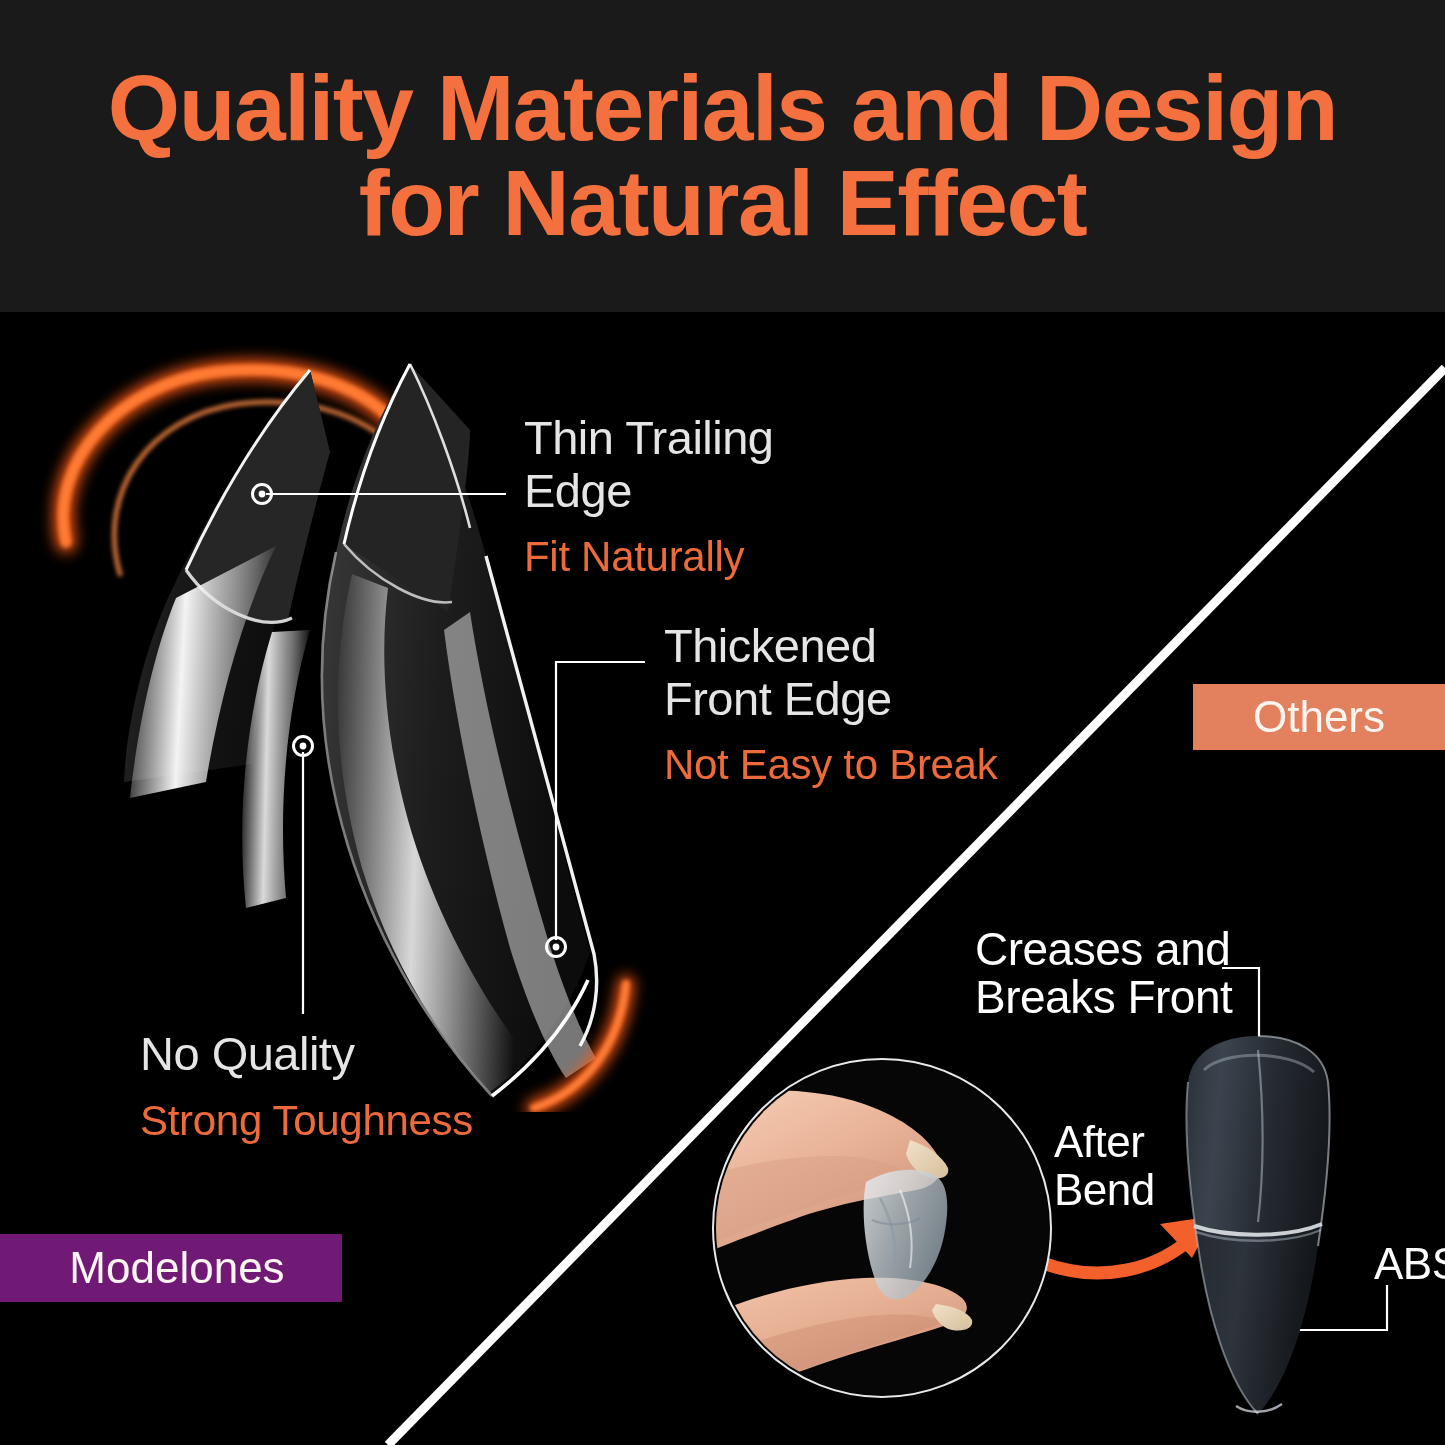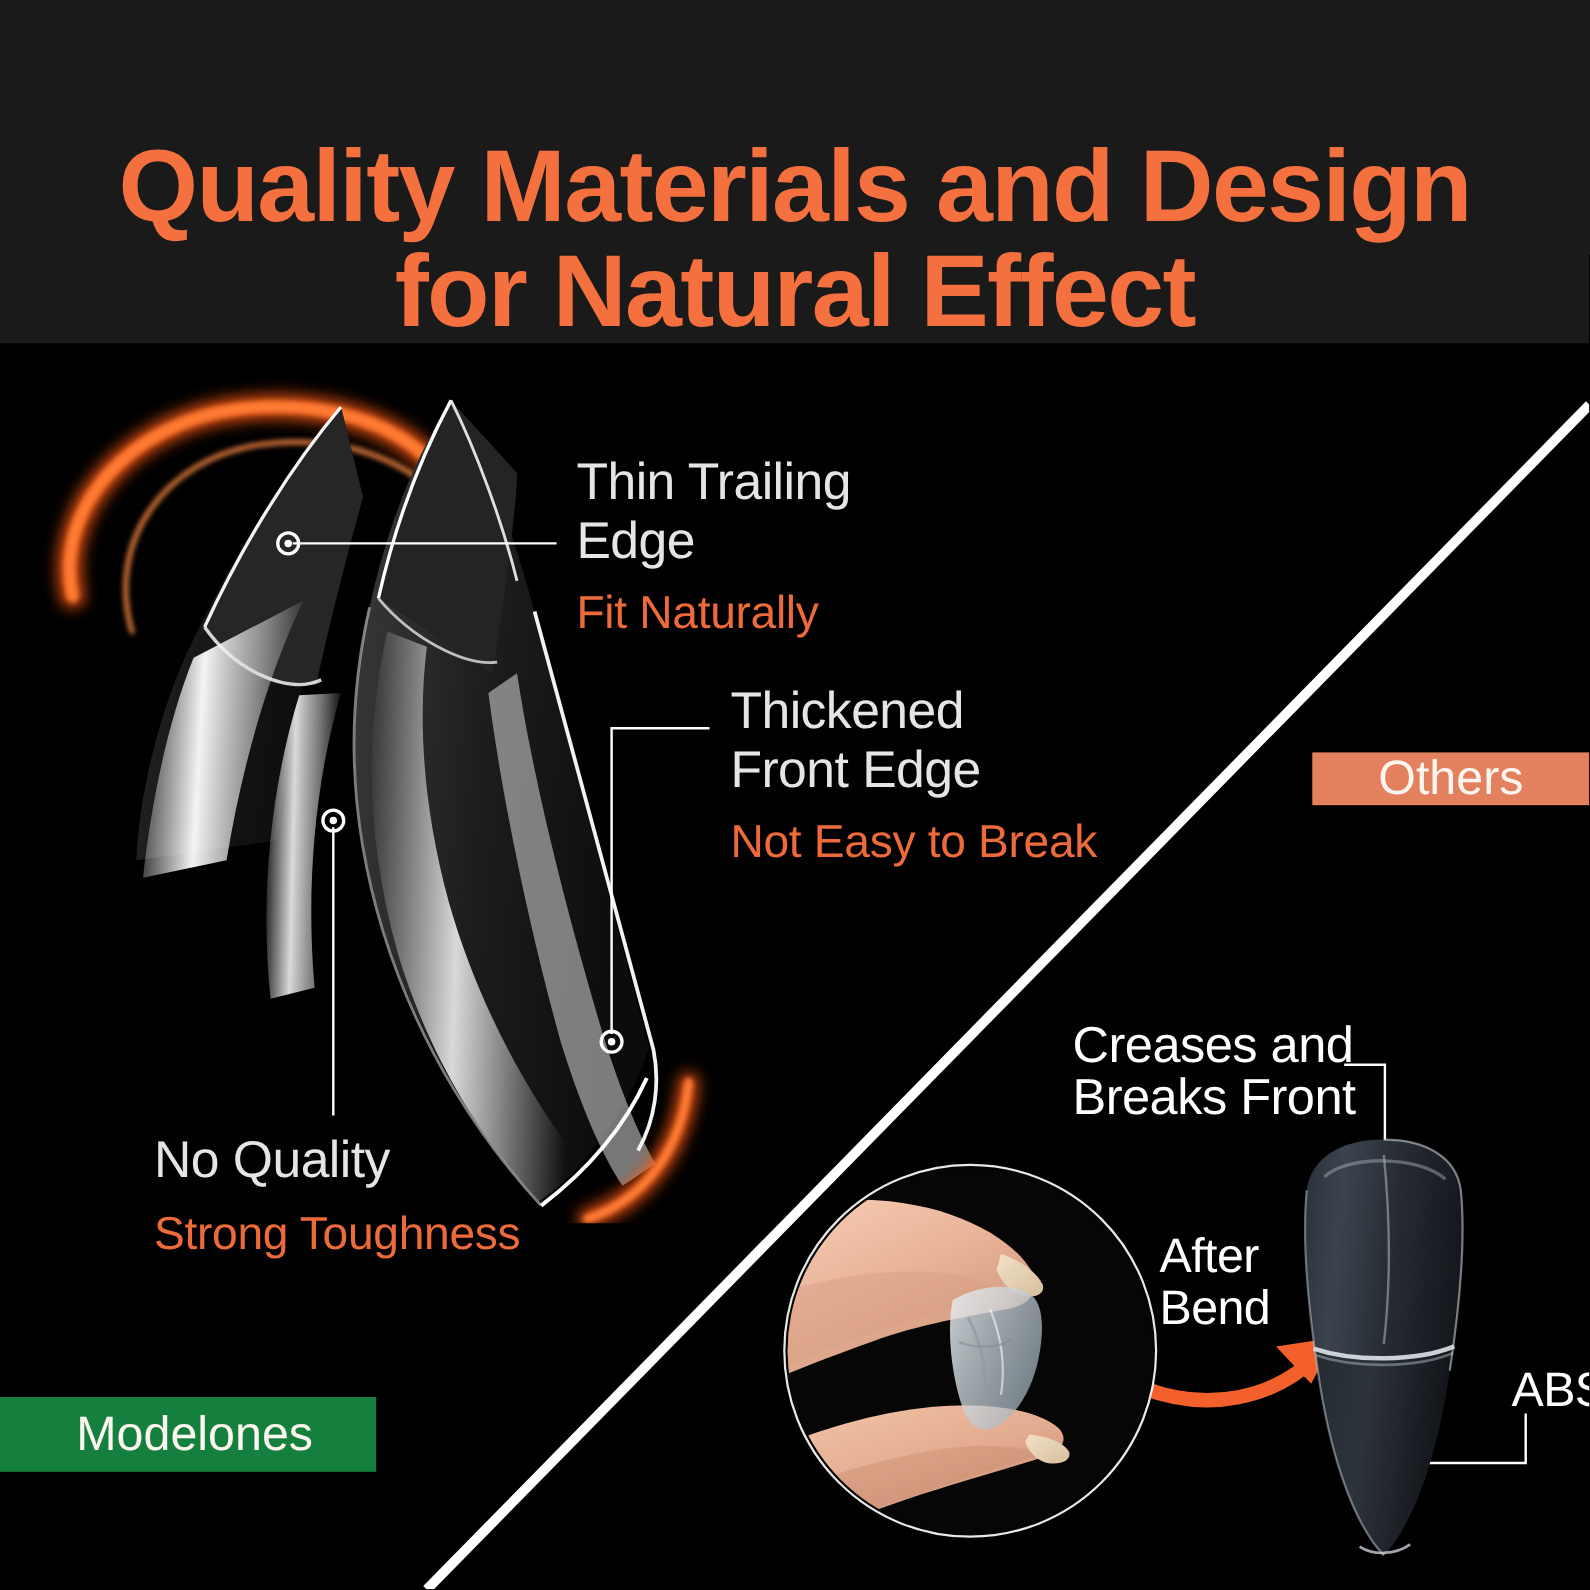--- a/index.html
+++ b/index.html
@@ -4,21 +4,21 @@
 <style>
   html,body{margin:0;padding:0;background:#000;}
   body{width:1445px;height:1445px;overflow:hidden;font-family:"Liberation Sans",sans-serif;}
 
   #stage{position:relative;width:1445px;height:1445px;background:#000000;overflow:hidden;}
 
   
   .header-band{
     position:absolute;left:0;top:0;width:1445px;height:312px;
     background:#1a1a1a;
-    display:flex;flex-direction:column;align-items:center;justify-content:flex-end;
+    display:flex;flex-direction:column;align-items:center;justify-content:center;
   }
   .title-line{
     color:#F4703E;
     font-family:"Liberation Sans",sans-serif;
     font-weight:bold;
     font-size:92px;
     line-height:1.02;
     letter-spacing:-1.5px;
     text-align:center;
     white-space:nowrap;
@@ -49,25 +49,25 @@
   }
   .plain-label.small{font-size:44px;}
   .plain-label.abs{font-size:44px;margin-left:38px;}
 
   
   .badge{
     position:absolute;display:flex;align-items:center;justify-content:center;
     color:#fdf5f0;font-family:"Liberation Sans",sans-serif;font-weight:400;
   }
   .badge-modelones{
-    left:0;top:1270px;width:342px;height:68px;background:#15803d;font-size:44px;
+    left:0;top:1234px;width:342px;height:68px;background:#701a75;font-size:44px;
     padding-left:12px;box-sizing:border-box;
   }
   .badge-others{
-    left:1193px;top:684px;width:252px;height:48px;background:#E3815F;font-size:44px;
+    left:1193px;top:684px;width:252px;height:66px;background:#E3815F;font-size:44px;
   }
 
   
   .nailart{position:absolute;left:0;top:312px;width:760px;height:800px;}
 
   
   .photo-circle{
     position:absolute;left:712px;top:1058px;width:336px;height:336px;
     border-radius:50%;overflow:hidden;border:2px solid #e8e8e8;
     background:#050505;

